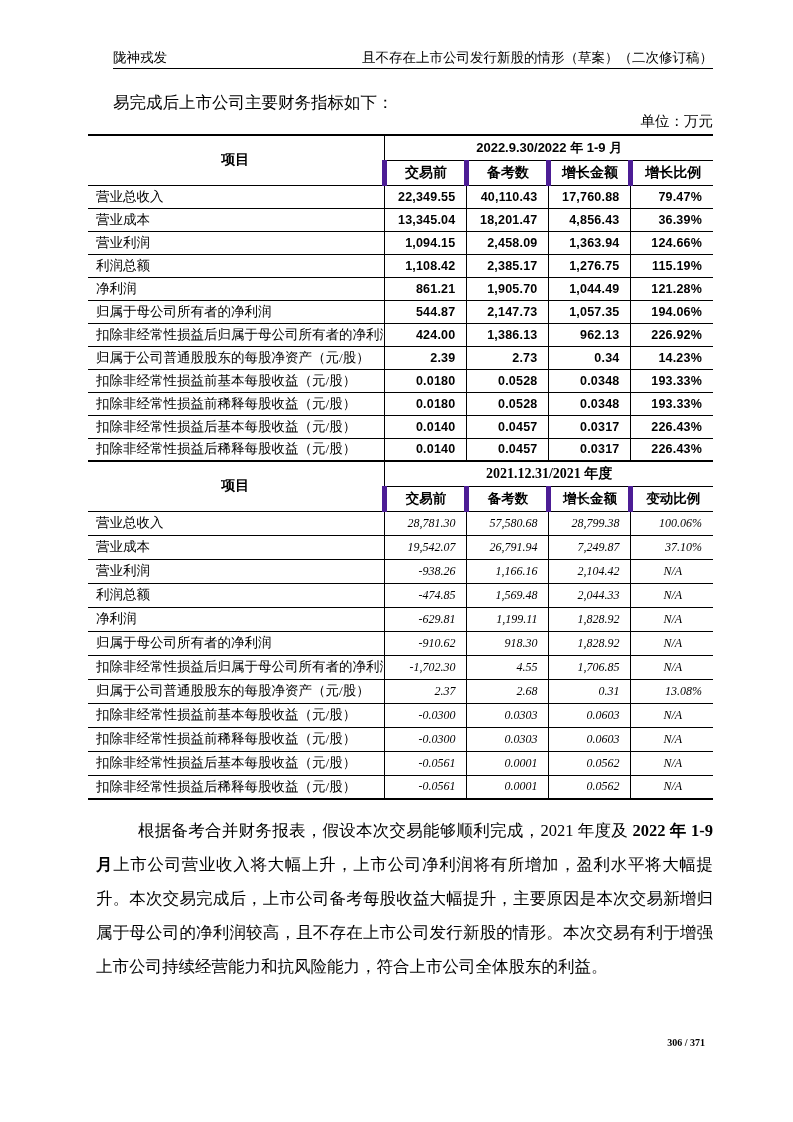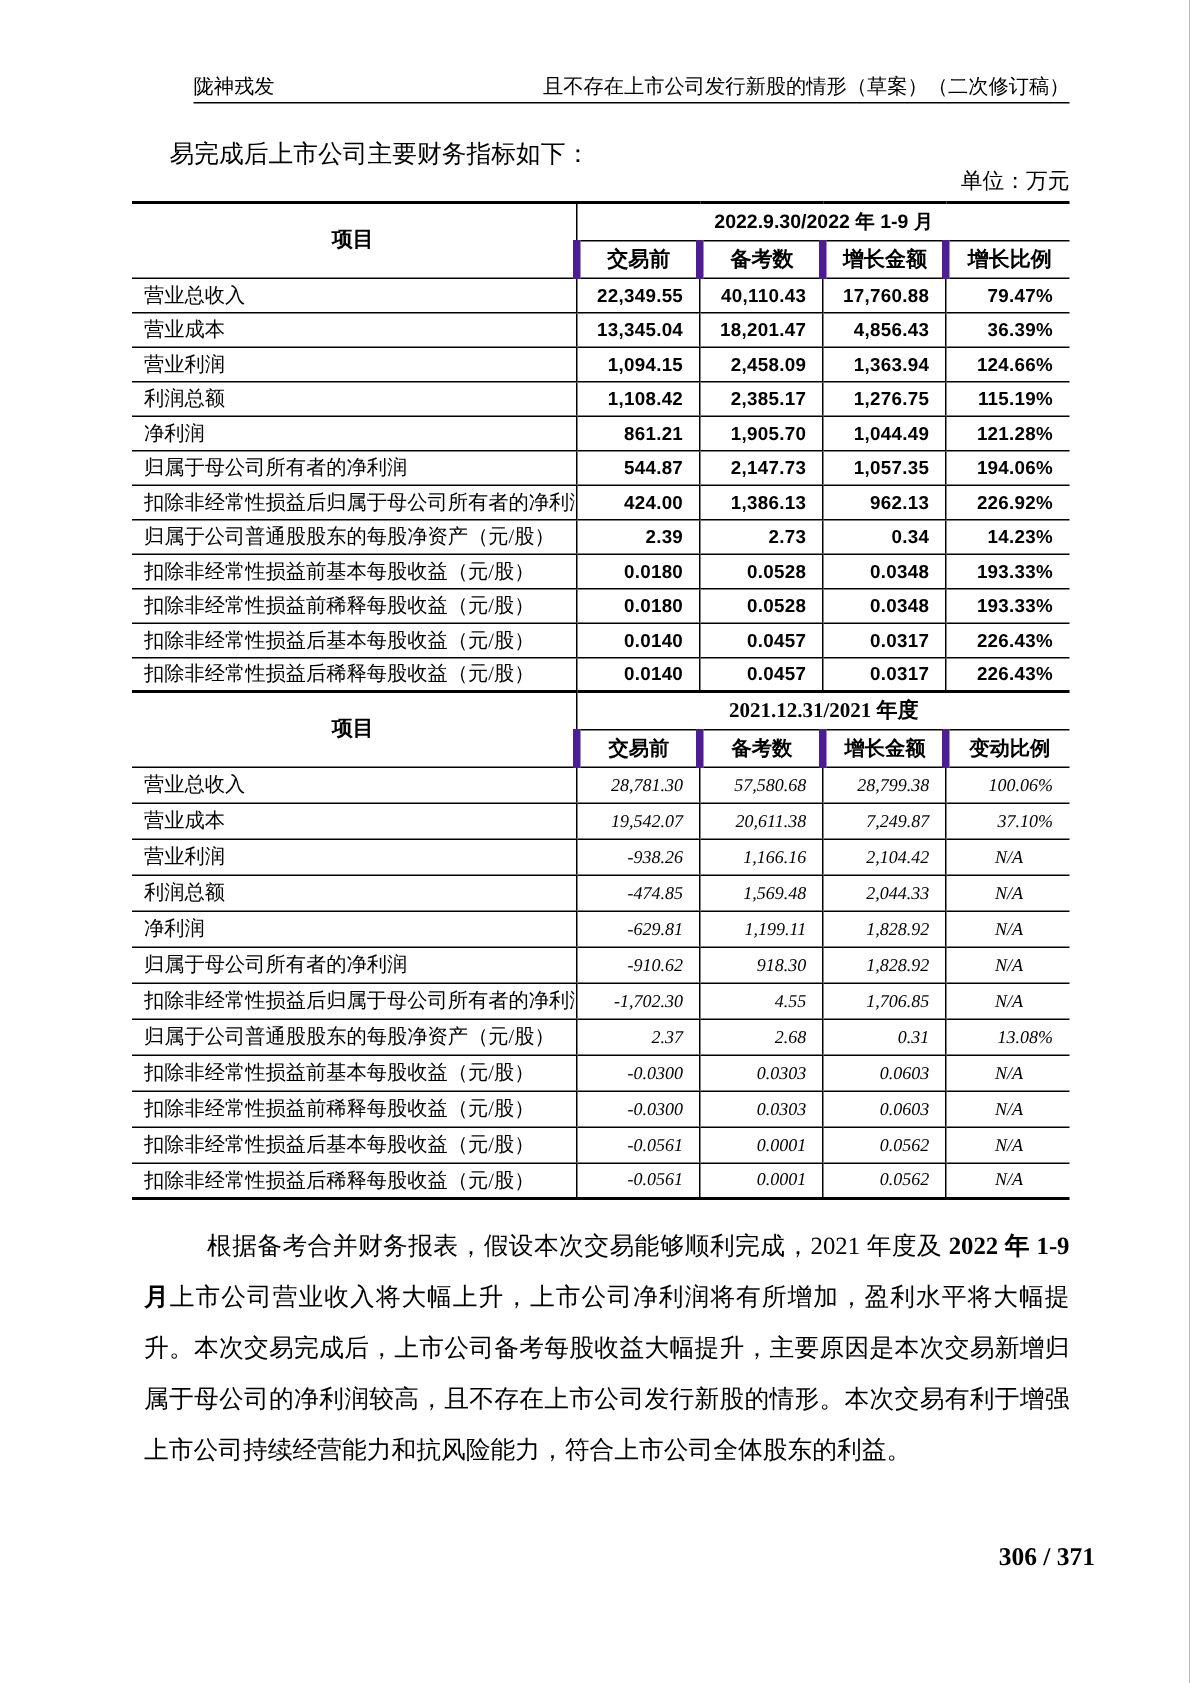--- a/index.html
+++ b/index.html
@@ -9,21 +9,21 @@
     background:#ffffff;
     box-sizing:border-box;
     padding:50px 80px 0 88px;
     font-family:"Liberation Serif","DejaVu Serif",serif;
     color:#000;
     overflow:hidden;
   }
   
   .doc-header{
     display:flex;justify-content:space-between;align-items:flex-end;
-    margin-left:41px;
+    margin-left:25px;
     border-bottom:1.5px solid #000;
     padding-bottom:2px;
     font-size:13.5px;line-height:16px;
   }
   .doc-header .hdr-right{text-align:right;}
   
   .intro{
     margin:24px 0 0 25px;
     font-size:16.5px;line-height:20px;
   }
@@ -86,22 +86,22 @@
     width:617px;
     font-size:16.5px;
     line-height:34px;
     text-align:justify;
     text-indent:42px;
   }
   .para .b{font-weight:bold;}
   
   .pageno{
     position:absolute;
-    right:63px;bottom:74px;
-    font-size:17px;font-weight:bold;
+    right:88px;bottom:74px;
+    font-size:10px;font-weight:bold;
   }
 </style>
 </head>
 <body>
 
 <div class="page">
 
   <div class="doc-header">
     <span class="hdr-left">陇神戎发</span>
     <span class="hdr-right">且不存在上市公司发行新股的情形（草案）（二次修订稿）</span>
@@ -227,21 +227,21 @@
         <tr class="s2">
           <td class="rlabel">营业总收入</td>
           <td class="num">28,781.30</td>
           <td class="num">57,580.68</td>
           <td class="num">28,799.38</td>
           <td class="num">100.06%</td>
         </tr>
         <tr class="s2">
           <td class="rlabel">营业成本</td>
           <td class="num">19,542.07</td>
-          <td class="num">20,611.38</td>
+          <td class="num">26,791.94</td>
           <td class="num">7,249.87</td>
           <td class="num">37.10%</td>
         </tr>
         <tr class="s2">
           <td class="rlabel">营业利润</td>
           <td class="num">-938.26</td>
           <td class="num">1,166.16</td>
           <td class="num">2,104.42</td>
           <td class="num na">N/A</td>
         </tr>

